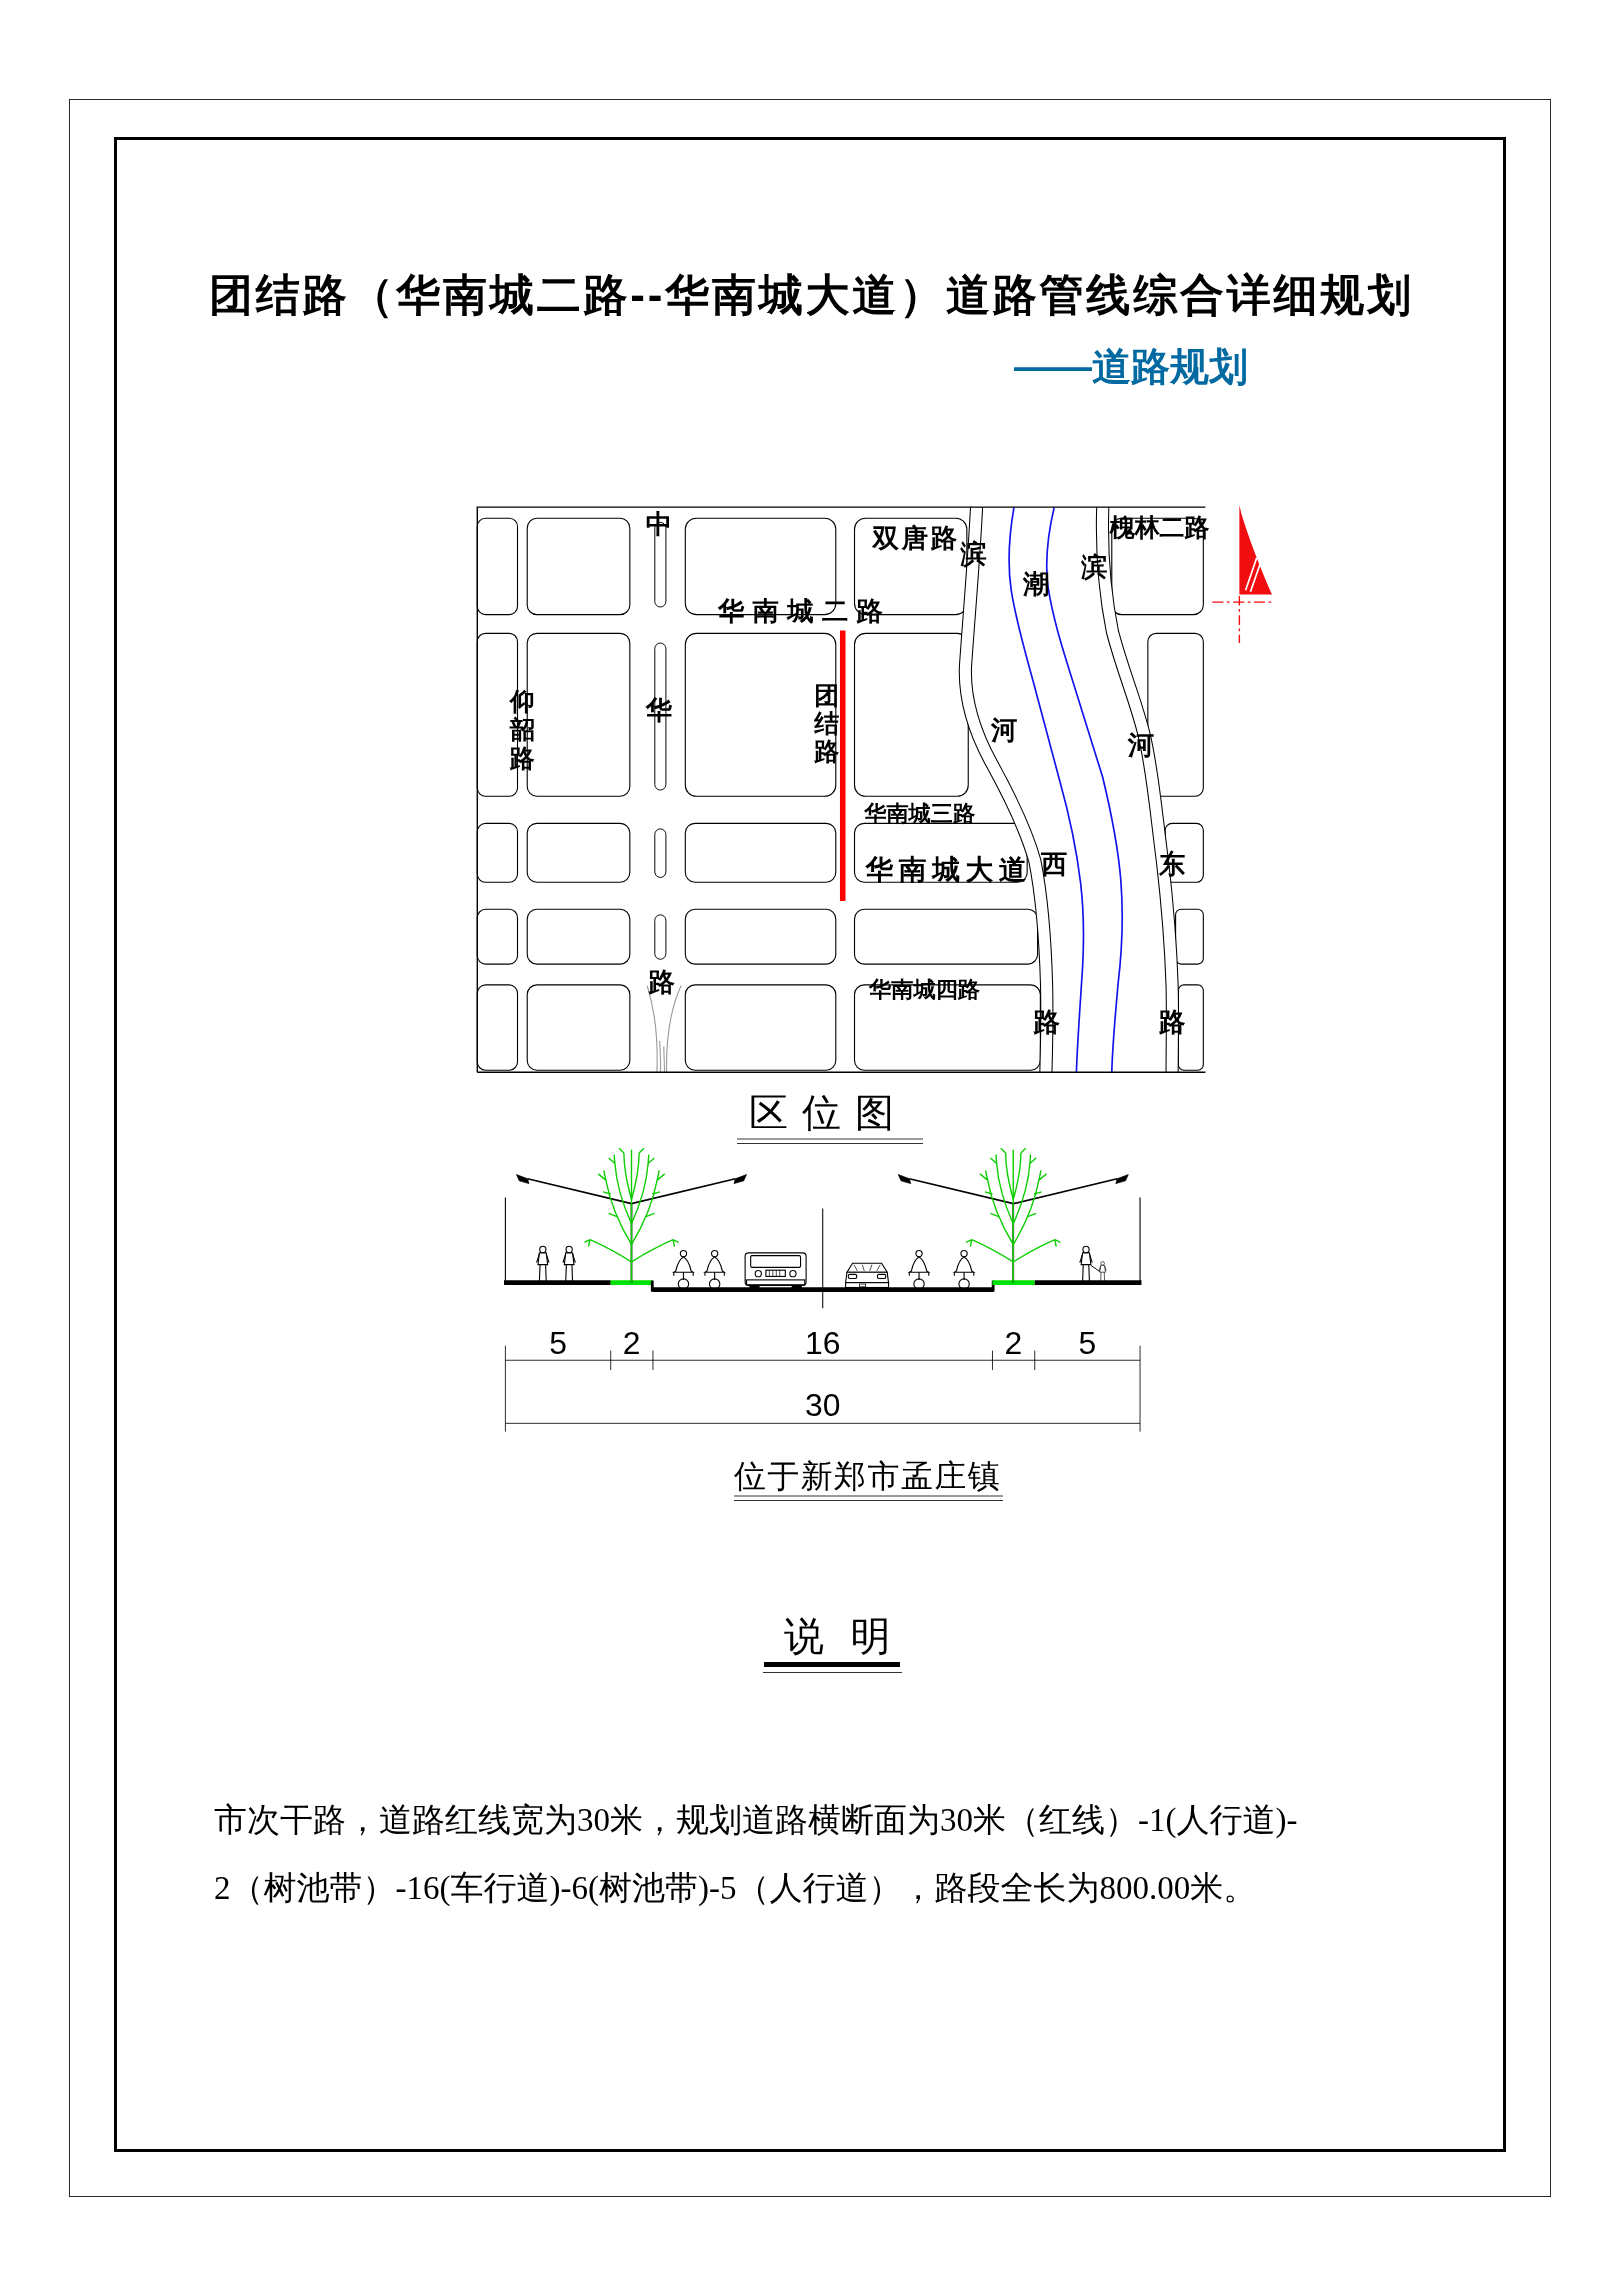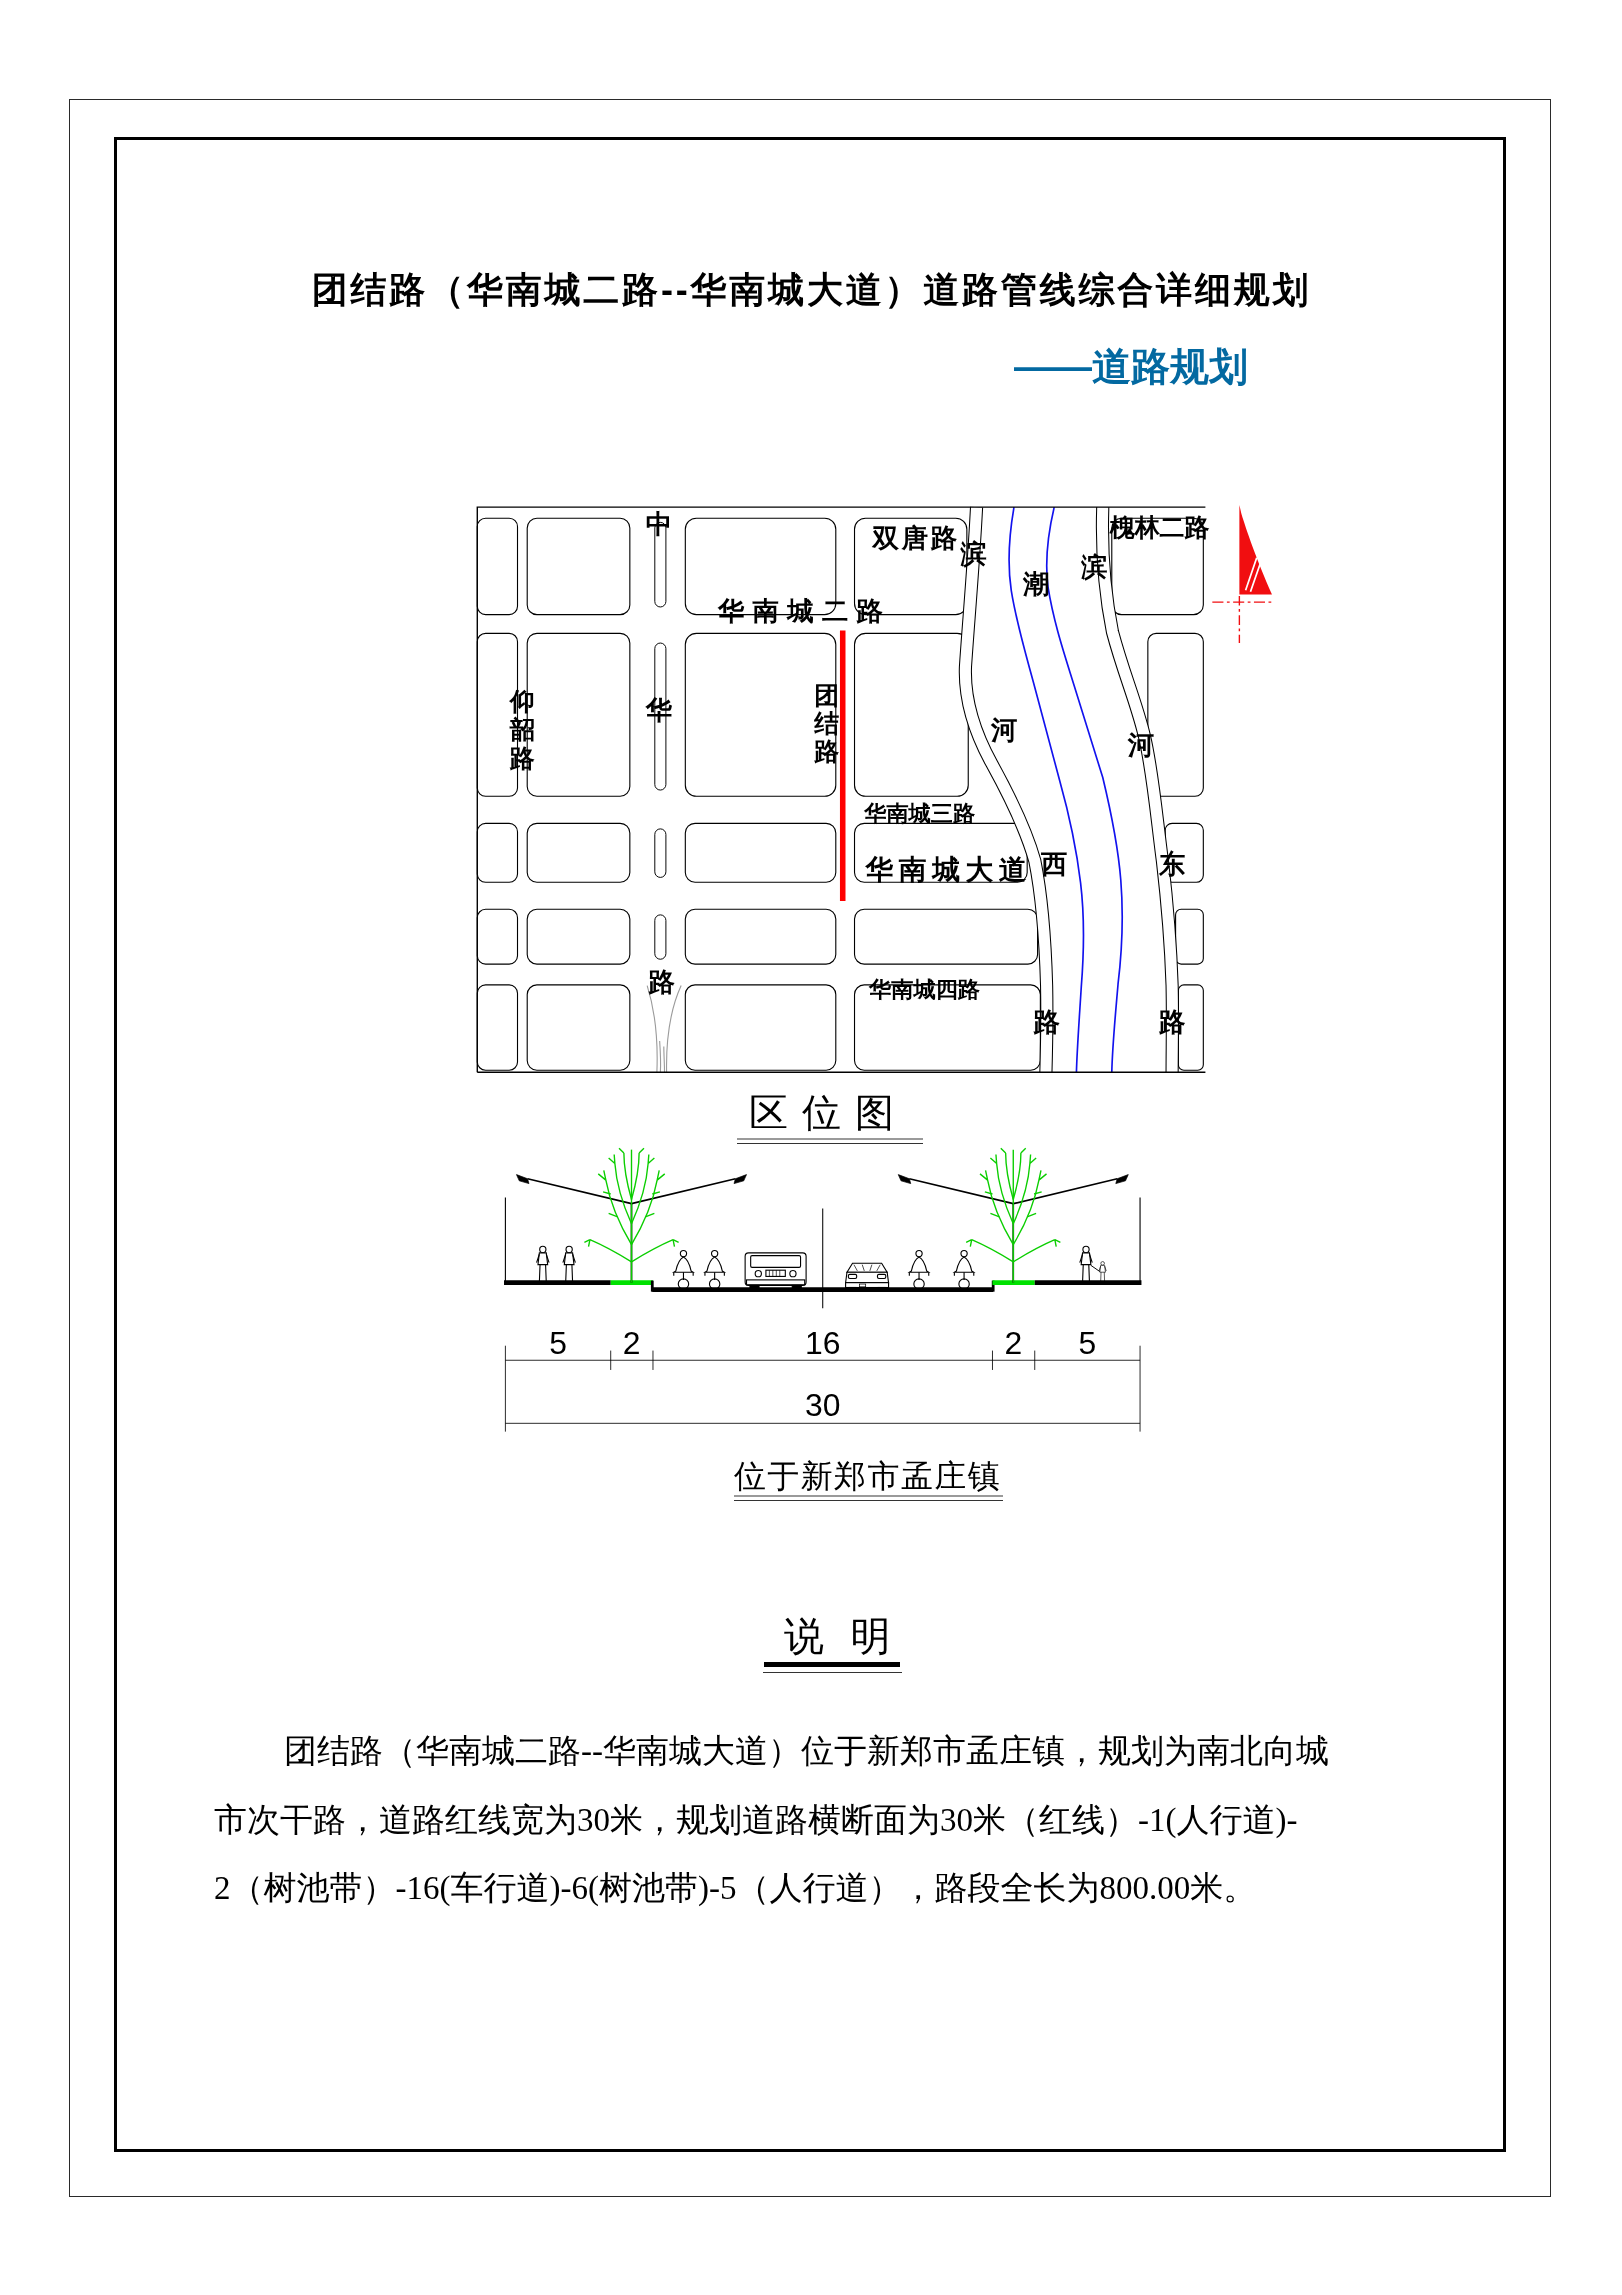--- a/index.html
+++ b/index.html
@@ -13,21 +13,21 @@
   .outer-border{
     position:absolute;left:69px;top:99px;width:1482px;height:2098px;
     border:1.4px solid #2a2a2a;box-sizing:border-box;
   }
   .inner-border{
     position:absolute;left:114px;top:137px;width:1392px;height:2015px;
     border:3.5px solid #000;box-sizing:border-box;
   }
   .doc-title{
     position:absolute;left:116px;top:266px;width:1391px;
-    text-align:center;font-size:36px;font-weight:700;letter-spacing:2.8px;
+    text-align:center;font-size:44px;font-weight:700;letter-spacing:2.8px;
     color:#000;white-space:nowrap;
   }
   .doc-subtitle{
     position:absolute;left:1014px;top:340px;
     font-size:39px;font-weight:700;color:#0369a1;white-space:nowrap;
   }
   svg text{font-family:"Liberation Sans", sans-serif;}
   .caption{
     position:absolute;color:#000;white-space:nowrap;
     font-family:"Liberation Serif","DejaVu Serif",serif;
@@ -287,18 +287,17 @@
   </svg>
 
   <div class="caption cap-cross">位于新郑市孟庄镇</div>
   <div class="rule rule-gray" style="left:734px;top:1495px;width:269px;height:2.1px;"></div>
   <div class="rule rule-dark" style="left:734px;top:1500px;width:269px;height:1.4px;"></div>
 
   <div class="caption cap-notes">说 明</div>
   <div class="rule rule-black" style="left:764px;top:1662px;width:136px;height:4.9px;"></div>
   <div class="rule rule-dark" style="left:763px;top:1672px;width:139px;height:1.4px;"></div>
 
-  <div class="para-line" style="left:284px;top:1729px;">团结路（华南城二路--华南城大道）位于新郑市孟庄镇，规划为南北向城</div>
   <div class="para-line" style="left:214px;top:1798px;">市次干路，道路红线宽为30米，规划道路横断面为30米（红线）-1(人行道)-</div>
   <div class="para-line" style="left:214px;top:1866px;">2（树池带）-16(车行道)-6(树池带)-5（人行道），路段全长为800.00米。</div>
 
 </div>
 
 
 </body></html>

